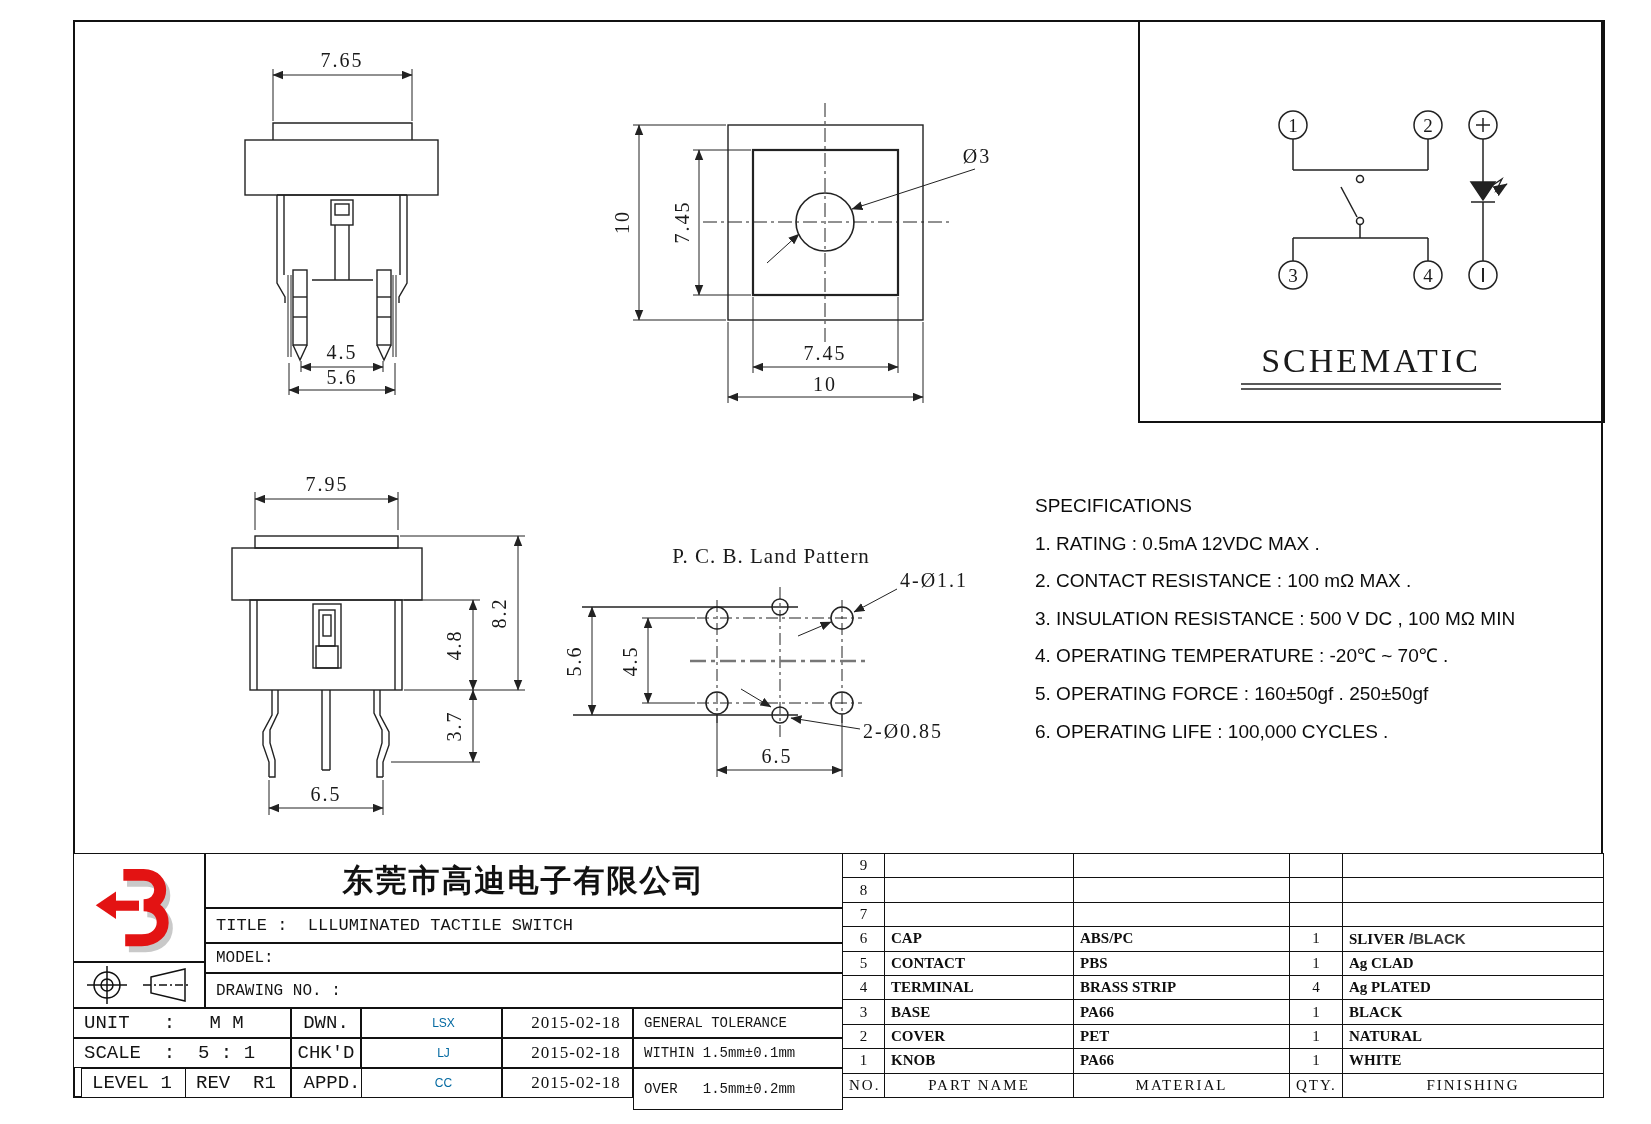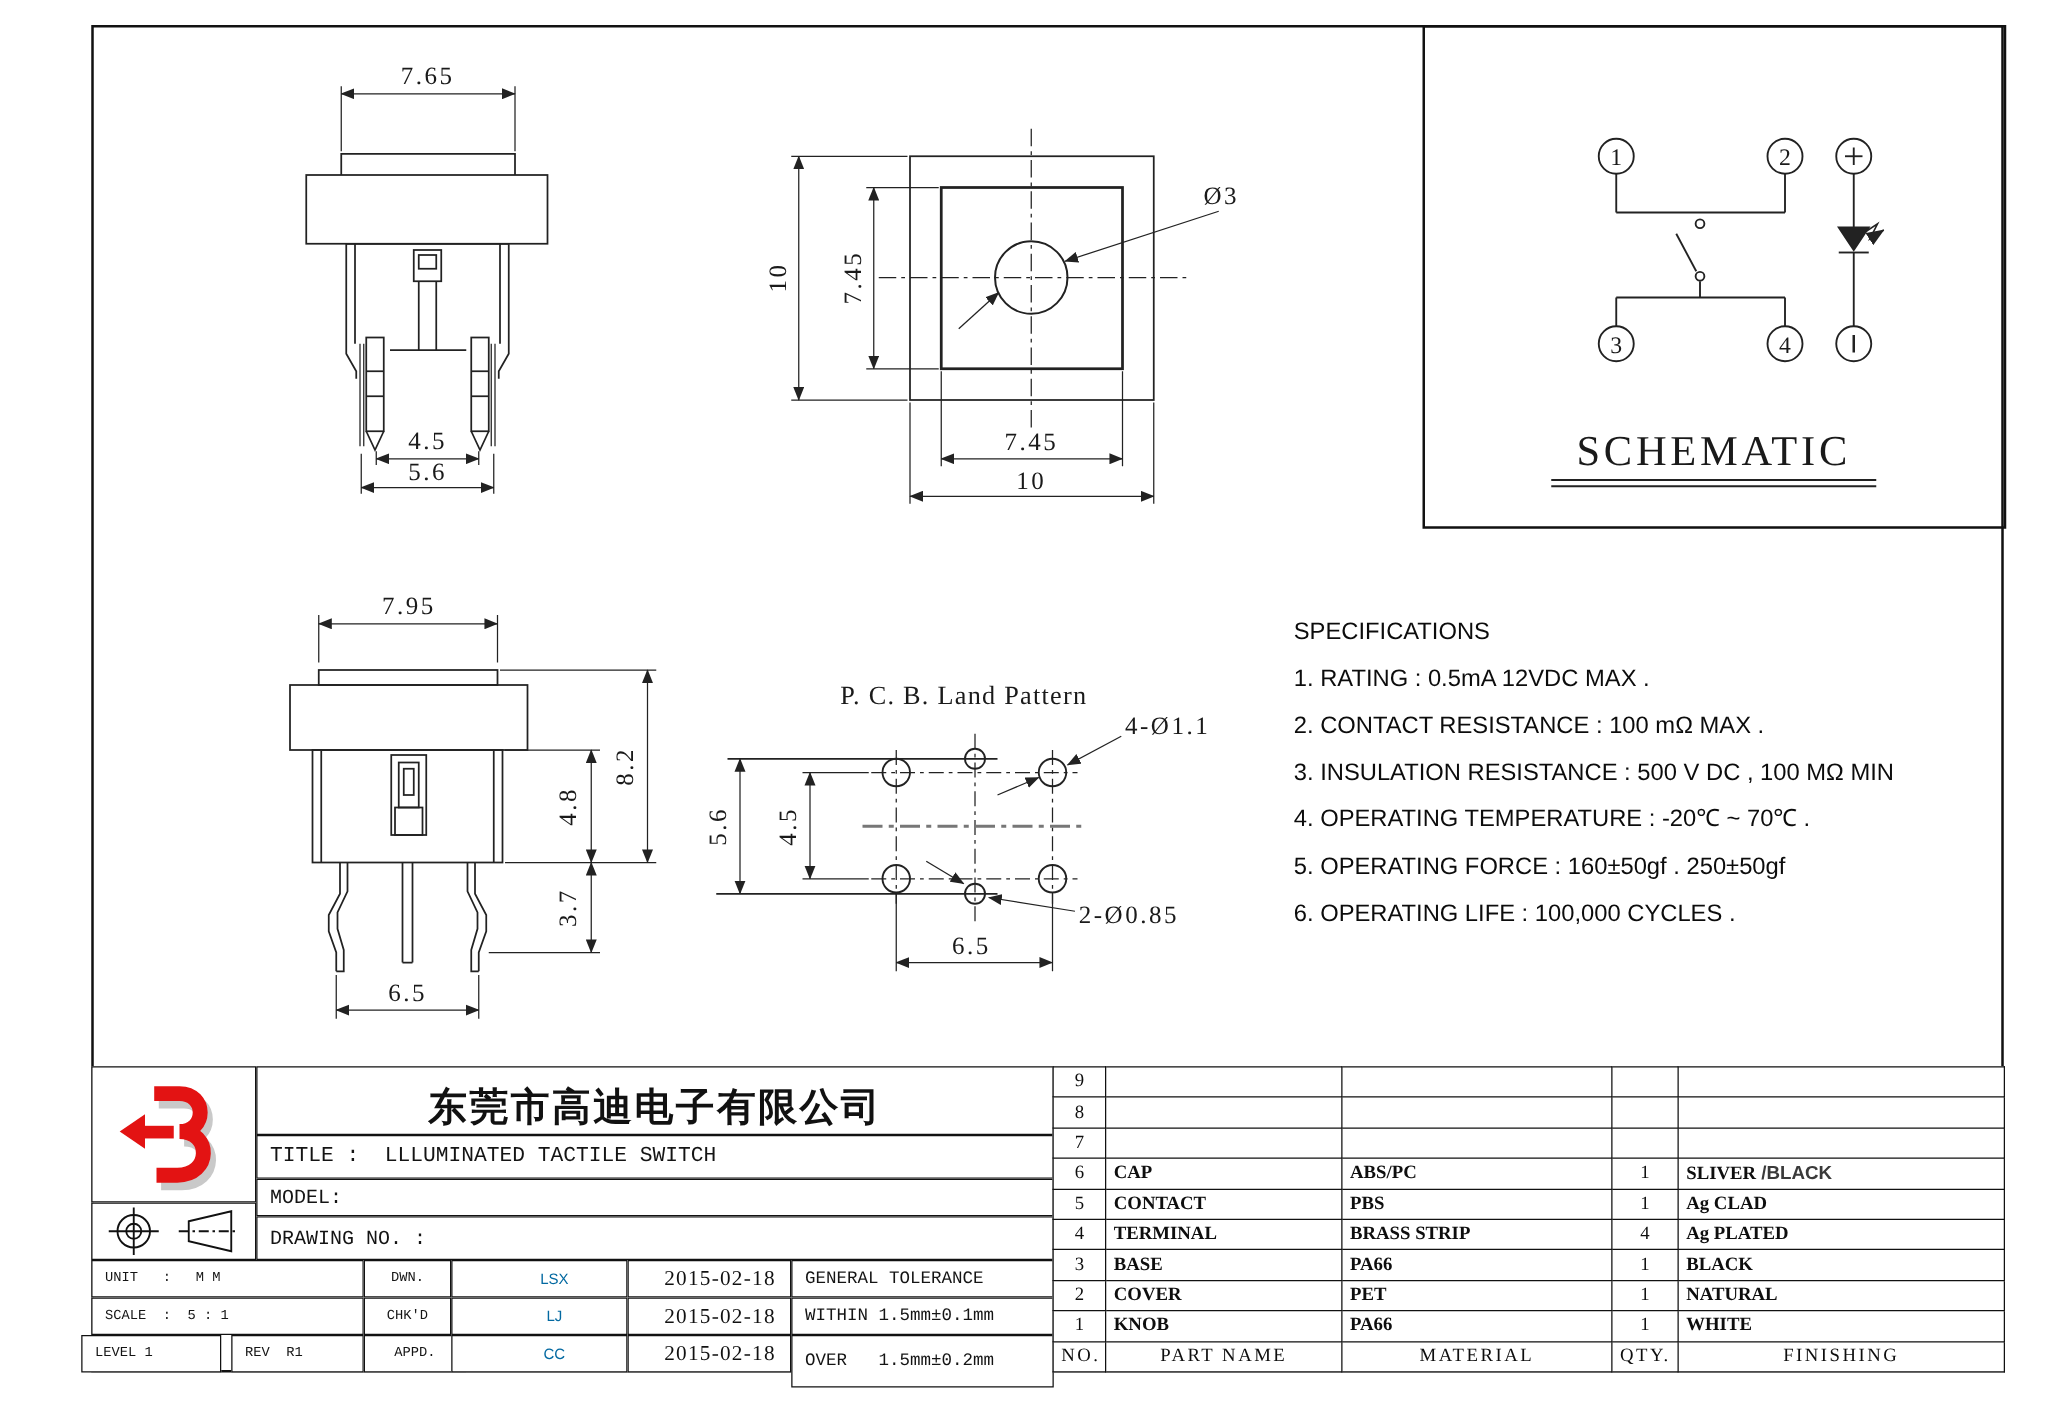--- a/index.html
+++ b/index.html
@@ -13,23 +13,23 @@
   .dimtxt{font-family:"Liberation Serif",serif;font-size:20px;letter-spacing:2px;}
   .bigtitle{font-family:"Liberation Serif",serif;font-size:34px;letter-spacing:3px;}
   .pcbtitle{font-family:"Liberation Serif",serif;font-size:21px;letter-spacing:1px;}
   .pintxt{font-family:"Liberation Serif",serif;font-size:19px;}
   
   .specs{position:absolute;left:1020px;top:487px;width:575px;font-size:19px;line-height:37.6px;
          font-family:"Liberation Sans",sans-serif;color:#0c0c0c;white-space:nowrap;}
   
   .cell{position:absolute;border:1.5px solid #111;box-sizing:border-box;display:flex;
         align-items:center;background:#fff;}
-  .mono{font-family:"Liberation Mono",monospace;font-size:11px;white-space:pre;color:#141414;}
+  .mono{font-family:"Liberation Mono",monospace;font-size:19px;white-space:pre;color:#141414;}
   .cname{font-size:31px;font-weight:bold;letter-spacing:2px;justify-content:center;
-         font-family:"Liberation Sans",sans-serif;align-items:flex-end;}
+         font-family:"Liberation Sans",sans-serif;}
   .pl{padding-left:10px;}
   .cc{justify-content:center;}
   .sig{font-family:"Liberation Sans",sans-serif;font-size:12px;color:#0369a1;padding-left:24px;}
   .dt{font-family:"Liberation Serif",serif;font-size:17px;letter-spacing:1px;padding-left:17px;}
   
   table.parts{position:absolute;left:827px;top:853px;width:761px;height:245px;
               border-collapse:collapse;table-layout:fixed;background:#fff;}
   table.parts td{border:1.7px solid #111;padding:0 6px;overflow:hidden;white-space:pre;
                  font-family:"Liberation Serif",serif;font-size:15px;height:22px;color:#0e0e0e;}
   td.bld{font-weight:bold;font-size:14.5px;}
@@ -302,21 +302,21 @@
   <div class="cell mono pl" style="left:58px;top:1038px;width:218px;height:30px"><span>SCALE  :  5 : 1</span></div>
   <div class="cell mono cc" style="left:276px;top:1038px;width:70px;height:30px"><span>CHK'D</span></div>
   <div class="cell sig cc" style="left:346px;top:1038px;width:141px;height:30px">
       <span>LJ</span>
     </div>
   <div class="cell dt cc" style="left:487px;top:1038px;width:131px;height:30px">
       <span>2015-02-18</span>
     </div>
   <div class="cell mono pl" style="left:618px;top:1038px;width:210px;height:30px;font-size:14px"><span>WITHIN 1.5mm±0.1mm</span></div>
 
-  <div class="cell mono pl" style="left:50px;top:1068px;width:112px;height:30px"><span>LEVEL 1</span></div>
+  <div class="cell mono pl" style="left:66px;top:1068px;width:112px;height:30px"><span>LEVEL 1</span></div>
   <div class="cell mono pl" style="left:170px;top:1068px;width:106px;height:30px"><span>REV  R1</span></div>
   <div class="cell mono cc" style="left:276px;top:1068px;width:82px;height:30px"><span>APPD.</span></div>
   <div class="cell sig cc" style="left:346px;top:1068px;width:141px;height:30px">
       <span>CC</span>
     </div>
   <div class="cell dt cc" style="left:487px;top:1068px;width:131px;height:30px">
       <span>2015-02-18</span>
     </div>
   <div class="cell mono pl" style="left:618px;top:1068px;width:210px;height:42px;font-size:14px"><span>OVER   1.5mm±0.2mm</span></div>
 

